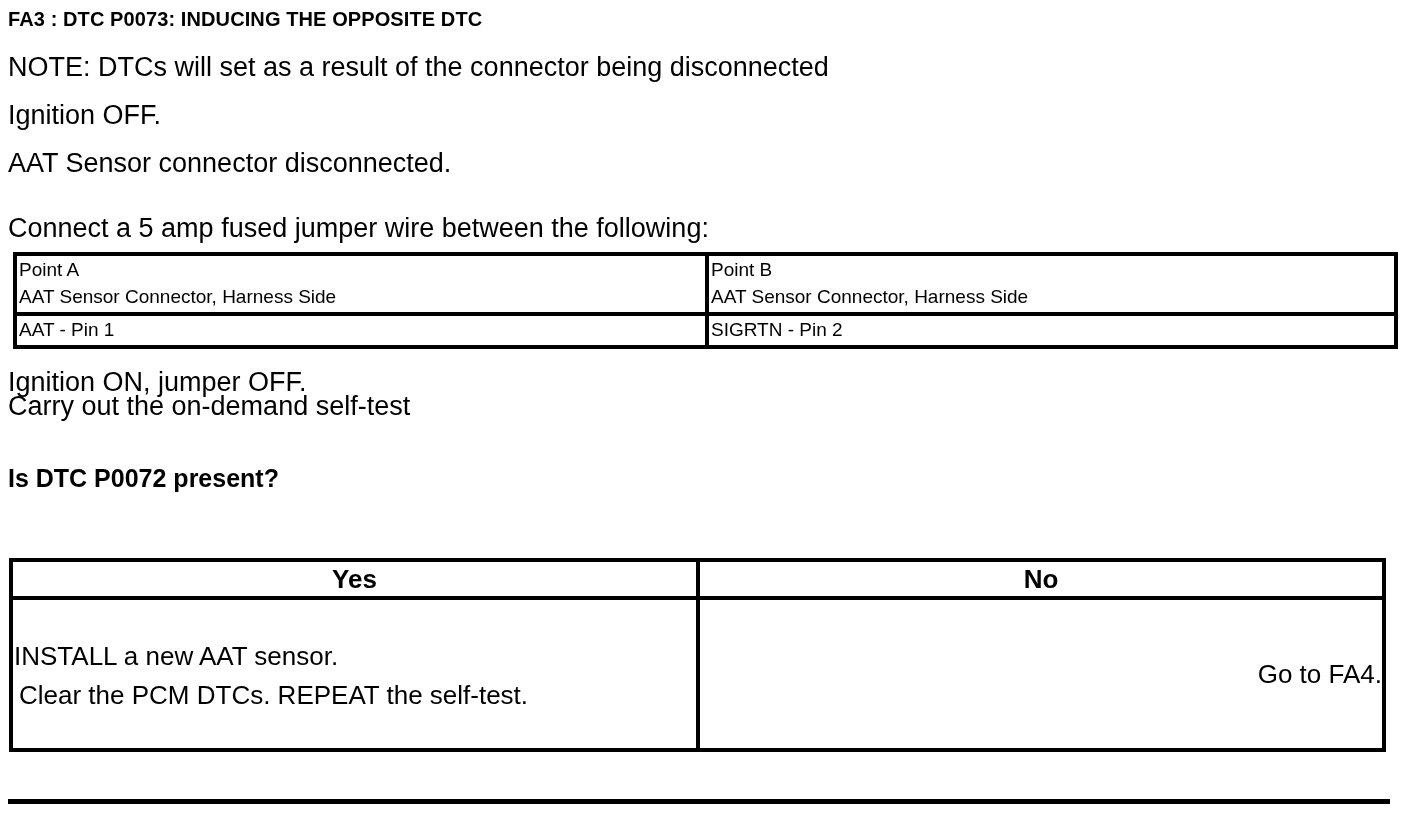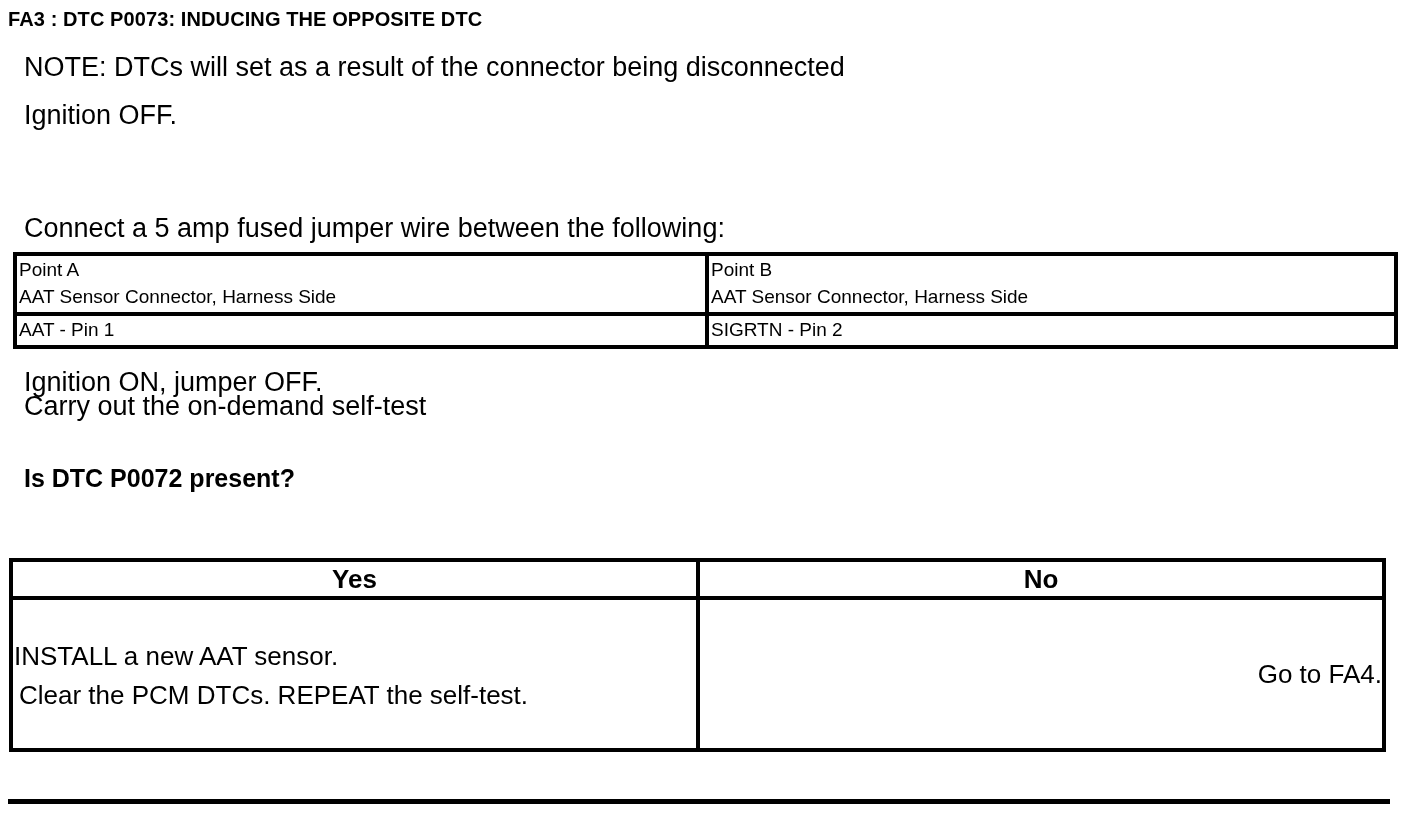--- a/index.html
+++ b/index.html
@@ -36,21 +36,20 @@
     line-height: 1;
   }
 
   .body-line {
     position: absolute;
     left: 8px;
     font-size: 27px;
     font-weight: normal;
     white-space: nowrap;
     line-height: 1;
-    margin-left: 16px;
   }
   .body-line.bold { font-weight: bold; font-size: 25px; }
 
   .ln-note    { top: 54px; }
   .ln-ign-off { top: 102px; }
   .ln-aat     { top: 150px; }
   .ln-connect { top: 215px; }
   .ln-ign-on  { top: 369px; }
   .ln-carry   { top: 393px; }
   .ln-isdtc   { top: 466px; }
@@ -133,20 +132,21 @@
 <body>
 
 <div class="page">
 
   <div class="section-title">FA3 : DTC P0073: INDUCING THE OPPOSITE DTC</div>
 
   <div class="body-line ln-note">NOTE:  DTCs will set as a result of the connector being disconnected</div>
 
   <div class="body-line ln-ign-off">Ignition OFF.</div>
 
+  <div class="body-line ln-aat">AAT Sensor connector disconnected.</div>
 
   <div class="body-line ln-connect">Connect a 5 amp fused jumper wire between the following:</div>
 
   <table class="points-table">
     <tbody>
         <tr>
       <td class="hdr-cell col-a">
         <span>Point A</span><br>
         <span>AAT Sensor Connector, Harness Side</span>
       </td>

